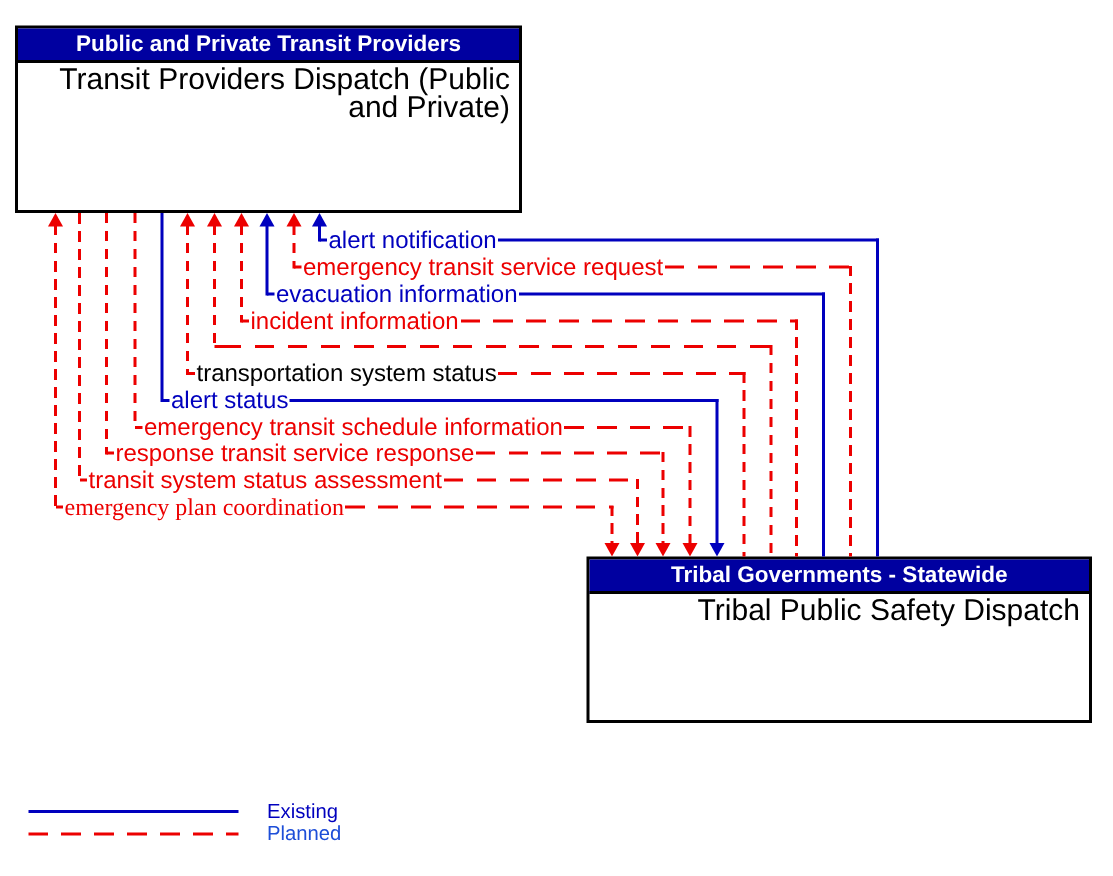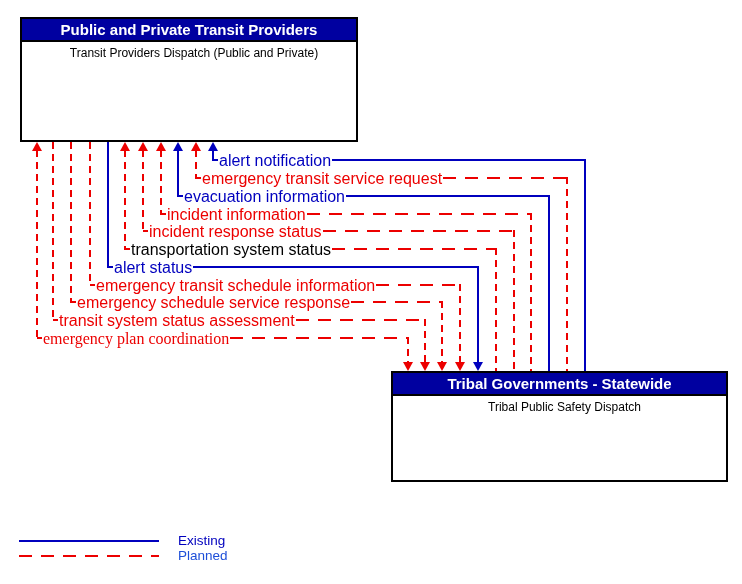--- a/index.html
+++ b/index.html
@@ -22,24 +22,24 @@
     height: 23px;
     line-height: 21px;
     border-bottom: 2px solid #000000;
     font-size: 15px;
     font-weight: bold;
     text-align: center;
     white-space: nowrap;
     overflow: hidden;
   }
   .entity-body {
-    font-size: 12px;
+    font-size: 20px;
     line-height: 19px;
     color: #000000;
-    text-align: center;
+    text-align: right;
     padding: 2px 6px 0 16px;
   }
   .vline, .hline { position: absolute; }
   .flow-row {
     position: absolute;
     display: flex;
     align-items: center;
     height: 14px;
   }
   .flow-row .stub { width: 5px; height: 2px; flex: 0 0 auto; }
@@ -59,21 +59,21 @@
     height: 14px;
   }
   .legend-line { width: 140px; height: 2px; margin-right: 19px; flex: 0 0 auto; }
   .legend-label { font-size: 13.5px; line-height: 14px; white-space: nowrap; }
 </style>
 </head>
 <body>
 
 <div id="canvas">
 
-  <div class="entity-box" id="box-top" style="left:20px; top:17px; width:338px; height:125px;">
+  <div class="entity-box" id="box-top" style="left:10px; top:17px; width:338px; height:125px;">
     <div class="entity-header" style="background: rgb(0, 0, 160); color: rgb(255, 255, 255);">Public and Private Transit Providers</div>
     <div class="entity-body">Transit Providers Dispatch (Public and Private)</div>
   </div>
 
   <div class="entity-box" id="box-bottom" style="left:391px; top:371px; width:337px; height:111px;">
     <div class="entity-header" style="background: rgb(0, 0, 160); color: rgb(255, 255, 255);">Tribal Governments - Statewide</div>
     <div class="entity-body">Tribal Public Safety Dispatch</div>
   </div>
 
   <div id="flows">
@@ -106,21 +106,20 @@
       <div class="flow-row" style="left: 161px; top: 207px; width: 371px;">
         <div class="stub" style="background: repeating-linear-gradient(to right, rgb(236, 0, 0) 0px, rgb(236, 0, 0) 13px, transparent 13px, transparent 22px) transparent;"></div>
         <span class="flow-label" style="color: rgb(236, 0, 0);">incident information</span>
         <div class="fill" style="background: repeating-linear-gradient(to right, rgb(236, 0, 0) 0px, rgb(236, 0, 0) 13px, transparent 13px, transparent 22px) transparent;"></div>
       </div>
       <div class="arrow" style="left: 156px; top: 142px; border-left: 5px solid transparent; border-right: 5px solid transparent; border-bottom: 9px solid rgb(236, 0, 0);"></div>
       <div class="vline" style="left: 142px; top: 150px; width: 2px; height: 82px; background: repeating-linear-gradient(rgb(236, 0, 0) 0px, rgb(236, 0, 0) 7px, transparent 7px, transparent 12px) transparent;"></div>
       <div class="vline" style="left: 513px; top: 230px; width: 2px; height: 141px; background: repeating-linear-gradient(rgb(236, 0, 0) 0px, rgb(236, 0, 0) 7px, transparent 7px, transparent 12px) transparent;"></div>
       <div class="flow-row" style="left: 143px; top: 224px; width: 372px;">
         <div class="stub" style="background: repeating-linear-gradient(to right, rgb(236, 0, 0) 0px, rgb(236, 0, 0) 13px, transparent 13px, transparent 22px) transparent;"></div>
-        <span class="flow-label" style="color: rgb(236, 0, 0);">incident response status</span>
         <div class="fill" style="background: repeating-linear-gradient(to right, rgb(236, 0, 0) 0px, rgb(236, 0, 0) 13px, transparent 13px, transparent 22px) transparent;"></div>
       </div>
       <div class="arrow" style="left: 138px; top: 142px; border-left: 5px solid transparent; border-right: 5px solid transparent; border-bottom: 9px solid rgb(236, 0, 0);"></div>
       <div class="vline" style="left: 124px; top: 150px; width: 2px; height: 100px; background: repeating-linear-gradient(rgb(236, 0, 0) 0px, rgb(236, 0, 0) 7px, transparent 7px, transparent 12px) transparent;"></div>
       <div class="vline" style="left: 495px; top: 248px; width: 2px; height: 123px; background: repeating-linear-gradient(rgb(236, 0, 0) 0px, rgb(236, 0, 0) 7px, transparent 7px, transparent 12px) transparent;"></div>
       <div class="flow-row" style="left: 125px; top: 242px; width: 372px;">
         <div class="stub" style="background: repeating-linear-gradient(to right, rgb(236, 0, 0) 0px, rgb(236, 0, 0) 13px, transparent 13px, transparent 22px) transparent;"></div>
         <span class="flow-label" style="color: #000000;">transportation system status</span>
         <div class="fill" style="background: repeating-linear-gradient(to right, rgb(236, 0, 0) 0px, rgb(236, 0, 0) 13px, transparent 13px, transparent 22px) transparent;"></div>
       </div>
@@ -138,21 +137,21 @@
       <div class="flow-row" style="left: 90px; top: 278px; width: 371px;">
         <div class="stub" style="background: repeating-linear-gradient(to right, rgb(236, 0, 0) 0px, rgb(236, 0, 0) 13px, transparent 13px, transparent 22px) transparent;"></div>
         <span class="flow-label" style="color: rgb(236, 0, 0);">emergency transit schedule information</span>
         <div class="fill" style="background: repeating-linear-gradient(to right, rgb(236, 0, 0) 0px, rgb(236, 0, 0) 13px, transparent 13px, transparent 22px) transparent;"></div>
       </div>
       <div class="arrow" style="left: 455px; top: 362px; border-left: 5px solid transparent; border-right: 5px solid transparent; border-top: 9px solid rgb(236, 0, 0);"></div>
       <div class="vline" style="left: 70px; top: 142px; width: 2px; height: 161px; background: repeating-linear-gradient(rgb(236, 0, 0) 0px, rgb(236, 0, 0) 7px, transparent 7px, transparent 12px) transparent;"></div>
       <div class="vline" style="left: 441px; top: 301px; width: 2px; height: 62px; background: repeating-linear-gradient(rgb(236, 0, 0) 0px, rgb(236, 0, 0) 7px, transparent 7px, transparent 12px) transparent;"></div>
       <div class="flow-row" style="left: 71px; top: 295px; width: 372px;">
         <div class="stub" style="background: repeating-linear-gradient(to right, rgb(236, 0, 0) 0px, rgb(236, 0, 0) 13px, transparent 13px, transparent 22px) transparent;"></div>
-        <span class="flow-label" style="color: rgb(236, 0, 0);">emergency schedule service response</span>
+        <span class="flow-label" style="color: rgb(236, 0, 0);">response transit service response</span>
         <div class="fill" style="background: repeating-linear-gradient(to right, rgb(236, 0, 0) 0px, rgb(236, 0, 0) 13px, transparent 13px, transparent 22px) transparent;"></div>
       </div>
       <div class="arrow" style="left: 437px; top: 362px; border-left: 5px solid transparent; border-right: 5px solid transparent; border-top: 9px solid rgb(236, 0, 0);"></div>
       <div class="vline" style="left: 52px; top: 142px; width: 2px; height: 179px; background: repeating-linear-gradient(rgb(236, 0, 0) 0px, rgb(236, 0, 0) 7px, transparent 7px, transparent 12px) transparent;"></div>
       <div class="vline" style="left: 424px; top: 319px; width: 2px; height: 44px; background: repeating-linear-gradient(rgb(236, 0, 0) 0px, rgb(236, 0, 0) 7px, transparent 7px, transparent 12px) transparent;"></div>
       <div class="flow-row" style="left: 53px; top: 313px; width: 373px;">
         <div class="stub" style="background: repeating-linear-gradient(to right, rgb(236, 0, 0) 0px, rgb(236, 0, 0) 13px, transparent 13px, transparent 22px) transparent;"></div>
         <span class="flow-label" style="color: rgb(236, 0, 0);">transit system status assessment</span>
         <div class="fill" style="background: repeating-linear-gradient(to right, rgb(236, 0, 0) 0px, rgb(236, 0, 0) 13px, transparent 13px, transparent 22px) transparent;"></div>
       </div>

